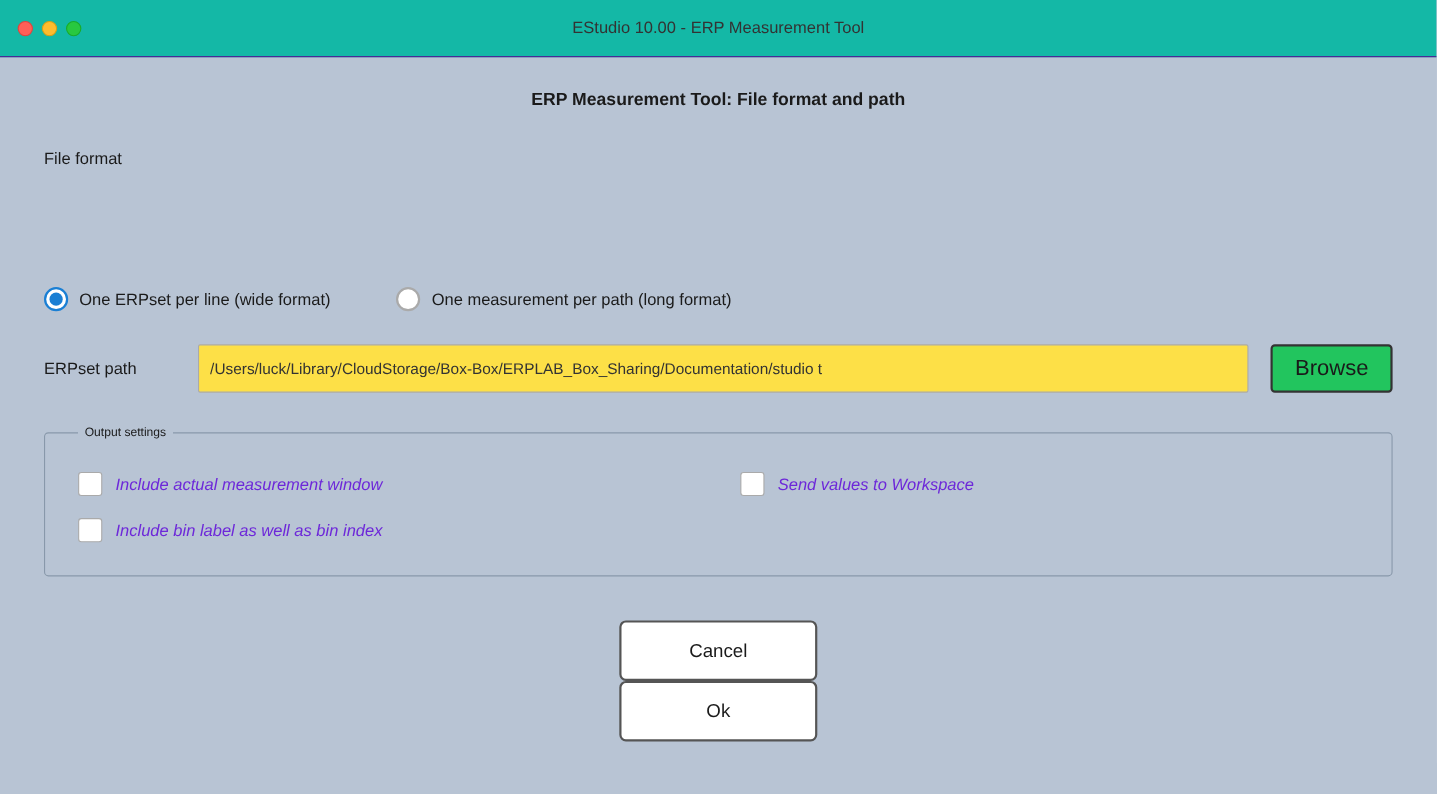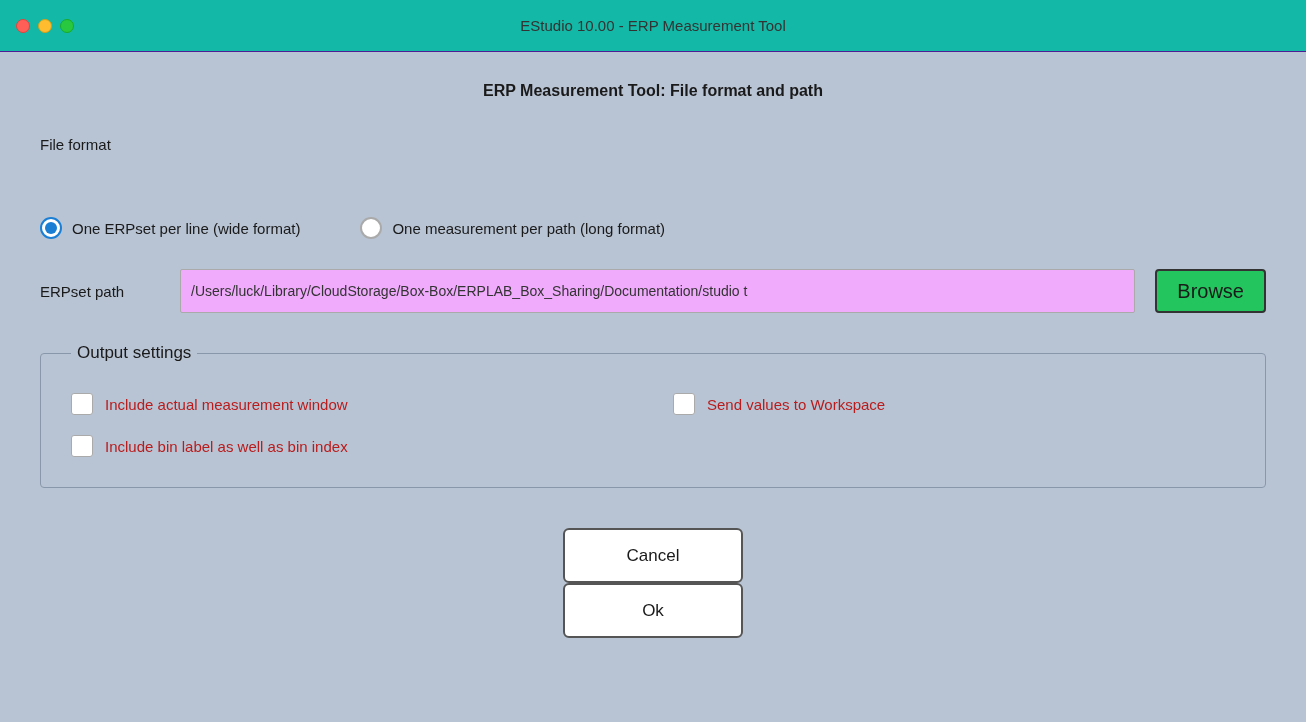--- a/index.html
+++ b/index.html
@@ -99,20 +99,21 @@
       color: #1a1a1a;
       width: 120px;
       flex-shrink: 0;
     }
 
     .radio-group {
       display: flex;
       align-items: center;
       gap: 60px;
       flex: 1;
+      margin-top: 44px;
     }
 
     .radio-option {
       display: flex;
       align-items: center;
       gap: 10px;
       cursor: pointer;
     }
 
     .radio-circle {
@@ -150,21 +151,21 @@
       display: flex;
       align-items: center;
       gap: 20px;
       margin-bottom: 30px;
     }
 
     .path-input {
       flex: 1;
       height: 44px;
       border: 1px solid #aaa;
-      background: #f0abfc;
+      background: #fde047;
       padding: 0 10px;
       font-size: 14px;
       color: #333;
       outline: none;
       border-radius: 2px;
     }
 
     .browse-button {
       height: 44px;
       padding: 0 20px;
@@ -181,21 +182,21 @@
     
     .output-settings {
       border: 1.5px solid #8898aa;
       border-radius: 4px;
       padding: 20px 30px 30px;
       margin-bottom: 30px;
       position: relative;
     }
 
     .output-settings legend {
-      font-size: 17px;
+      font-size: 11px;
       color: #1a1a1a;
       padding: 0 6px;
       font-weight: 400;
     }
 
     .output-grid {
       display: grid;
       grid-template-columns: 1fr 1fr;
       gap: 20px 40px;
       margin-top: 10px;
@@ -215,21 +216,22 @@
       background: white;
       border-radius: 3px;
       flex-shrink: 0;
       display: flex;
       align-items: center;
       justify-content: center;
     }
 
     .checkbox-label {
       font-size: 15px;
-      color: #b91c1c;
+      color: #6d28d9;
+      font-style: italic;
     }
 
     
     .button-row {
       display: flex;
       justify-content: space-between;
       align-items: center;
       padding: 0 80px;
       margin-top: 10px;
       flex-direction: column;

